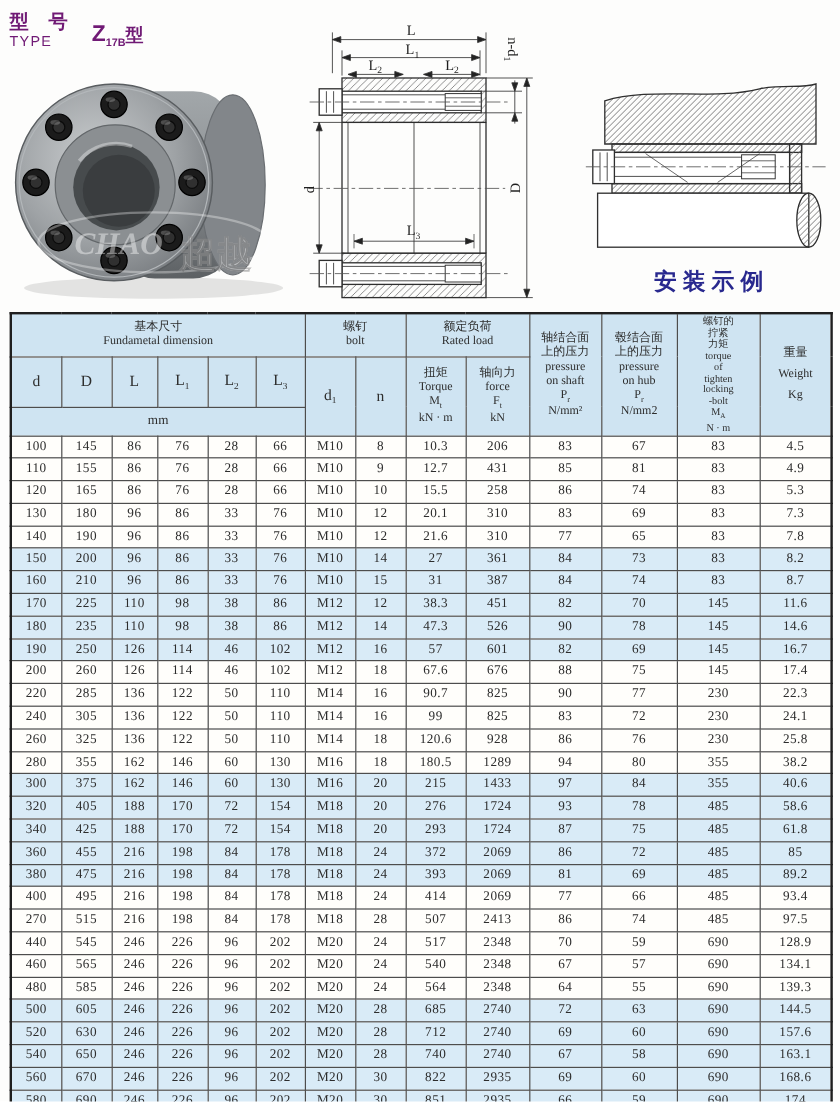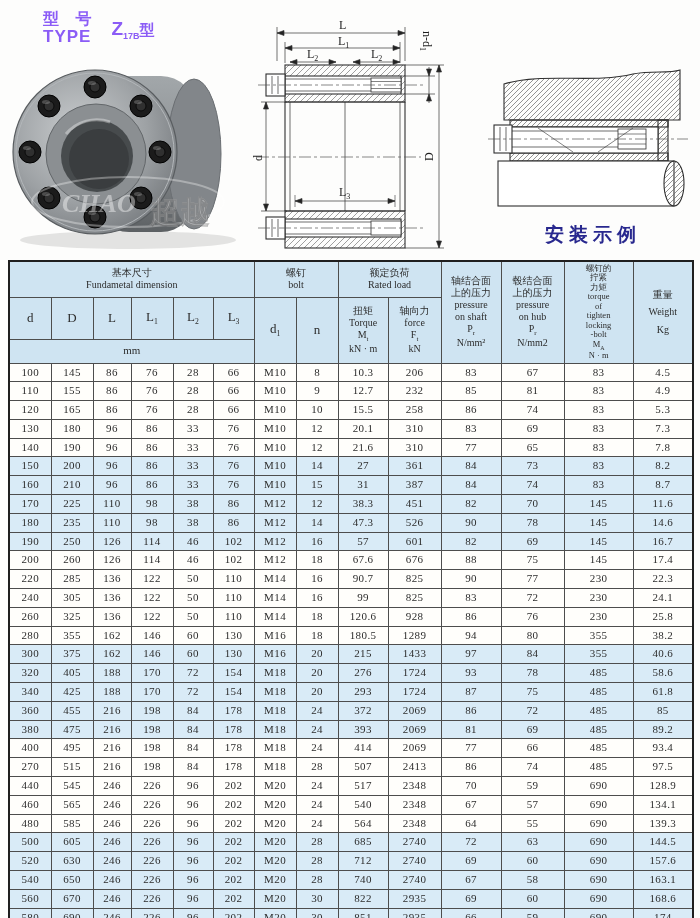--- a/index.html
+++ b/index.html
@@ -2,24 +2,24 @@
 <html><head>
 <meta charset="utf-8">
 <style>
   * { margin:0; padding:0; box-sizing:border-box; }
   html,body { width:700px; height:918px; background:#ffffff; overflow:hidden;
     font-family:"Liberation Serif","DejaVu Serif",serif; }
   .page { position:relative; width:700px; height:918px; background:#fdfdfc; }
 
   
   .title-block { position:absolute; left:8px; top:10px; display:flex; align-items:flex-start;
-    font-family:"Liberation Sans","DejaVu Sans",sans-serif; color:#8b5cf6;margin-left:35px; }
+    font-family:"Liberation Sans","DejaVu Sans",sans-serif; color:#701a75; }
   .title-left { display:flex; flex-direction:column; line-height:1.1; }
   .title-zh { font-size:16px; font-weight:bold; letter-spacing:6px; }
-  .title-en { font-size:17px; font-weight:bold; letter-spacing:1px; }
+  .title-en { font-size:12px; font-weight:normal; letter-spacing:1px; }
   .title-code { margin-left:14px; margin-top:8px; font-size:15px; font-weight:bold; }
   .title-code .code-base { font-size:19px; }
   .title-code sub { font-size:9px; }
 
   
   .photo-wrap   { position:absolute; left:0px;   top:52px; width:252px; height:205px; }
   .drawing-wrap { position:absolute; left:253px; top:5px;  width:237px; height:252px; }
   .install-wrap { position:absolute; left:488px; top:40px; width:212px; height:212px; }
   svg text { font-family:"Liberation Serif","DejaVu Serif",serif; }
 
@@ -364,21 +364,21 @@
         <tr class="">
           <td>110</td>
           <td>155</td>
           <td>86</td>
           <td>76</td>
           <td>28</td>
           <td>66</td>
           <td>M10</td>
           <td>9</td>
           <td>12.7</td>
-          <td>232</td>
+          <td>431</td>
           <td>85</td>
           <td>81</td>
           <td>83</td>
           <td>4.9</td>
         </tr>
         <tr class="">
           <td>120</td>
           <td>165</td>
           <td>86</td>
           <td>76</td>

